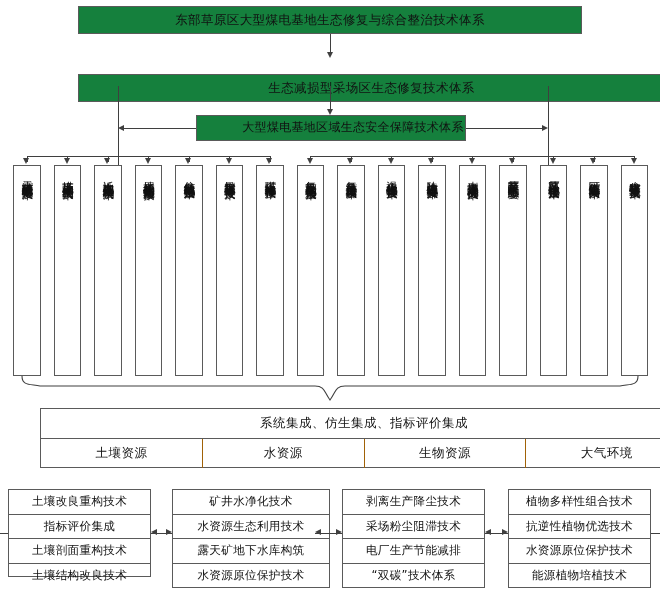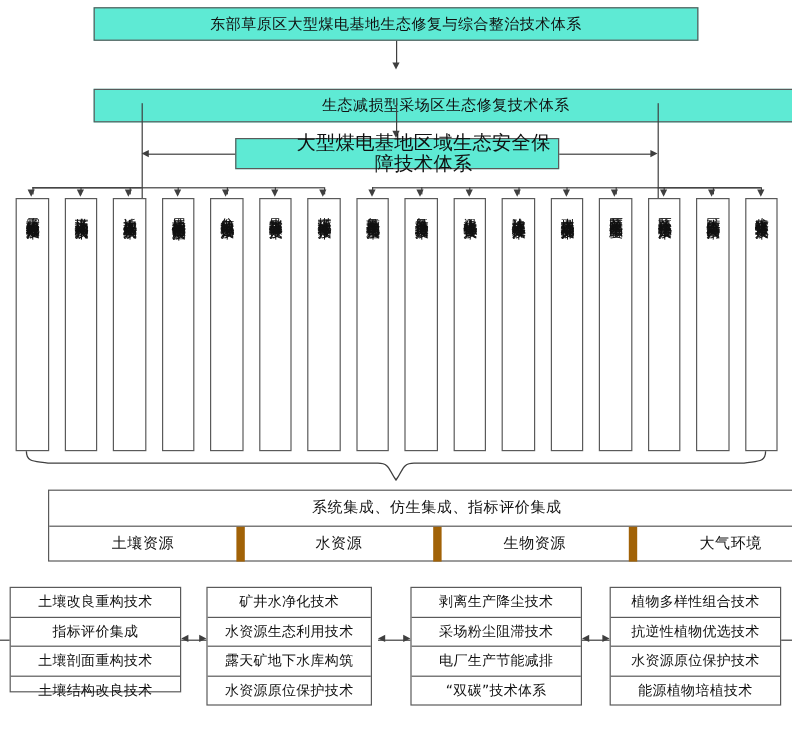--- a/index.html
+++ b/index.html
@@ -13,30 +13,30 @@
     height:612px;
     overflow:hidden;
     background:#ffffff;
   }
   .abs{position:absolute;}
 
   
   .hbox{
     box-sizing:border-box;
     border:1px solid #5a5a5a;
-    background:#5eead4;
+    background:#15803d;
     display:flex;
     align-items:center;
     justify-content:center;
     text-align:center;
     line-height:1.15;
   }
   .lvl1{font-size:12.5px;letter-spacing:.4px;}
   .lvl2{font-size:12.5px;letter-spacing:.4px;}
-  .lvl3{font-size:16px;letter-spacing:.3px;padding-left:44px;}
+  .lvl3{font-size:12px;letter-spacing:.3px;padding-left:44px;}
 
   
   .vcol{
     box-sizing:border-box;
     border:1px solid #5a5a5a;
     background:#ffffff;
     display:flex;
     align-items:flex-start;
     justify-content:center;
     padding-top:6px;
@@ -84,21 +84,21 @@
     box-sizing:border-box;
     border-bottom:1px solid #5a5a5a;
     height:30px;
     display:flex;align-items:center;justify-content:center;
     font-size:12.5px;letter-spacing:.5px;
   }
   #integration-cols{display:flex;height:29px;}
   #integration-cols .ic{
     box-sizing:border-box;
     flex:1 1 0;
-    border-right:7px solid #a16207;
+    border-right:1px solid #a16207;
     display:flex;align-items:center;justify-content:center;
     font-size:12.5px;letter-spacing:.5px;
   }
   #integration-cols .ic:last-child{border-right:none;}
 
   
   .stack{
     box-sizing:border-box;
     border:1px solid #5a5a5a;
     background:#ffffff;
@@ -254,21 +254,21 @@
       </div>
   </div>
 
   <div id="stacks-layer">
       <div class="abs stack" style="left: 8px; top: 489px; width: 143px; height: 88px;">
         <div class="srow">土壤改良重构技术</div>
         <div class="srow">指标评价集成</div>
         <div class="srow">土壤剖面重构技术</div>
         <div class="srow">土壤结构改良技术</div>
       </div>
-      <div class="abs stack" style="left: 172px; top: 489px; width: 138px; height: 99px;">
+      <div class="abs stack" style="left: 172px; top: 489px; width: 158px; height: 99px;">
         <div class="srow">矿井水净化技术</div>
         <div class="srow">水资源生态利用技术</div>
         <div class="srow">露天矿地下水库构筑</div>
         <div class="srow">水资源原位保护技术</div>
       </div>
       <div class="abs ln-h" style="left: 151px; top: 532.5px; width: 21px;"></div>
       <div class="abs arrow-l" style="left: 151px; top: 529px;"></div>
       <div class="abs arrow-r" style="left: 166px; top: 529px;"></div>
       <div class="abs stack" style="left: 342px; top: 489px; width: 143px; height: 99px;">
         <div class="srow">剥离生产降尘技术</div>

